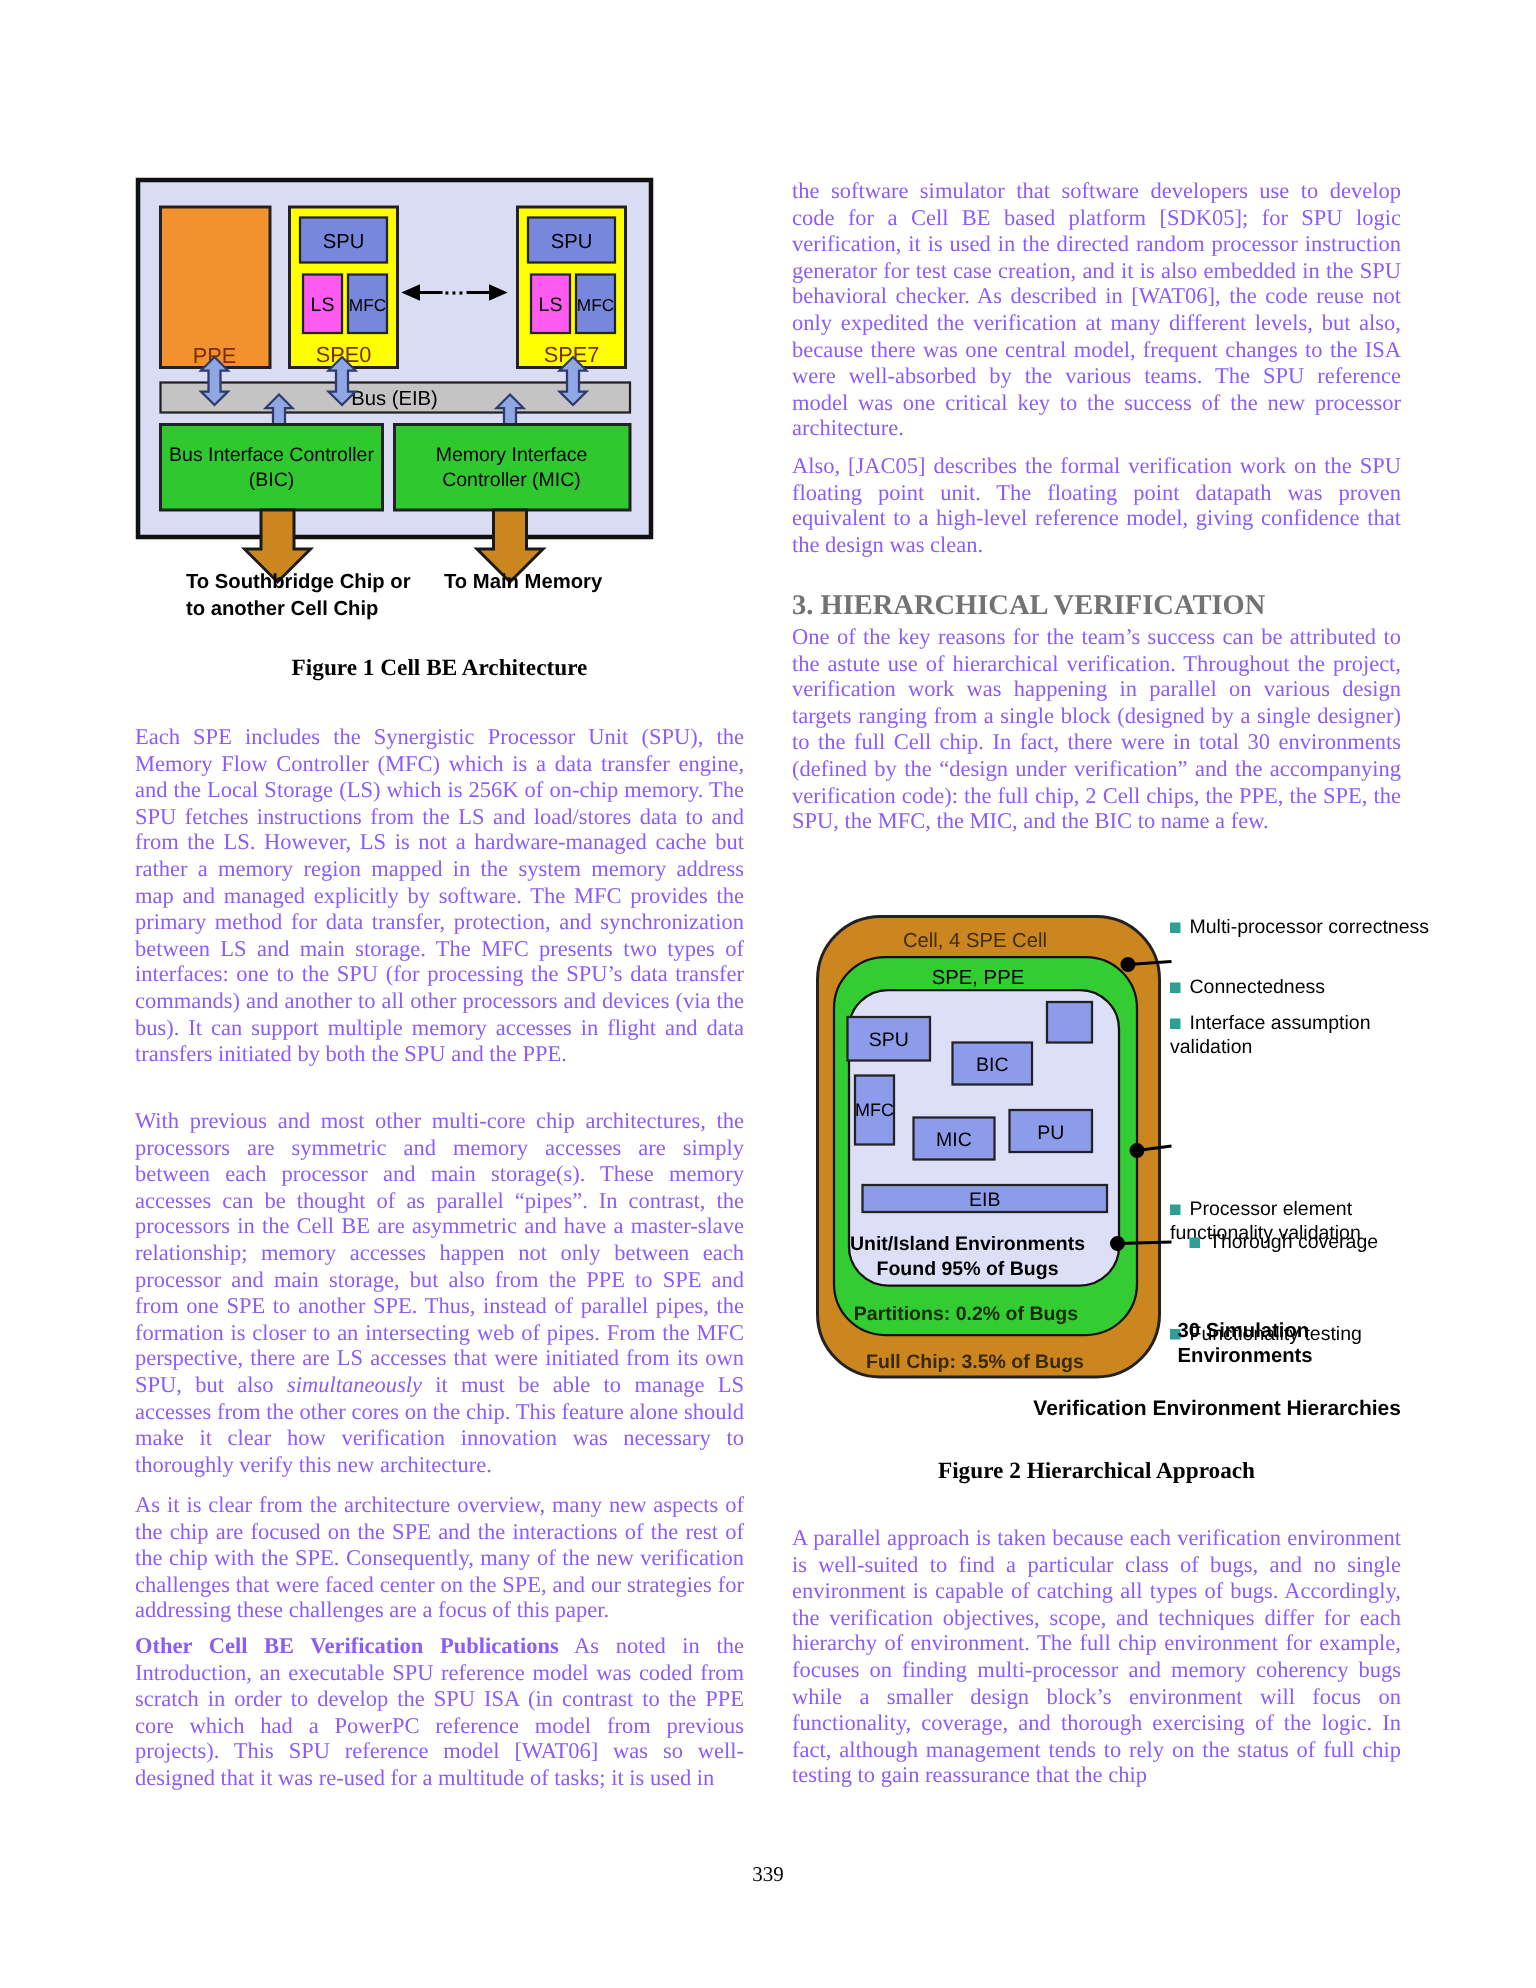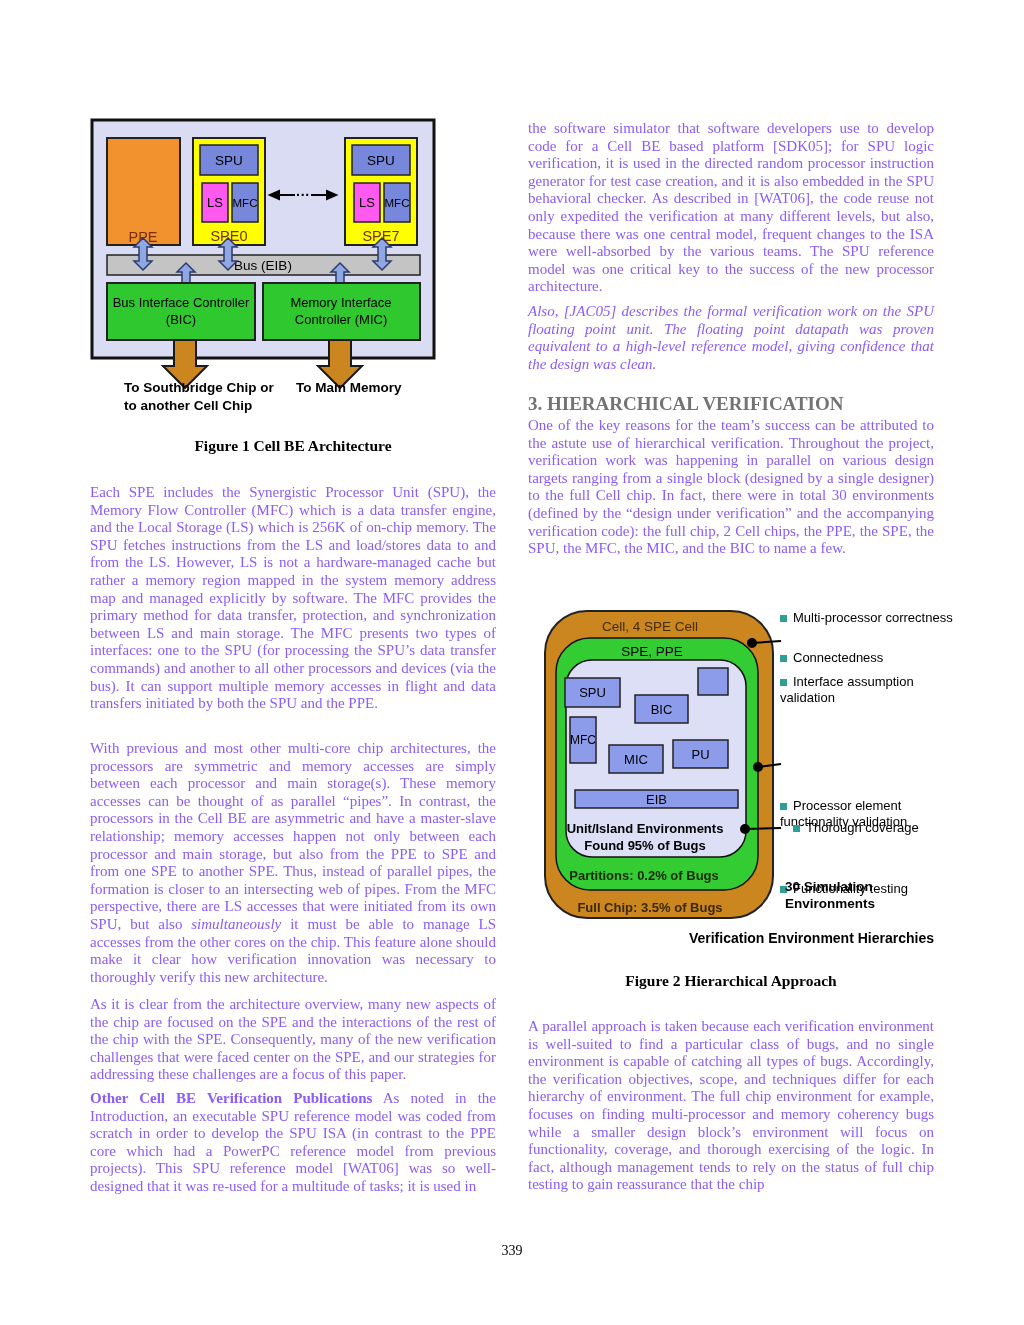--- a/index.html
+++ b/index.html
@@ -111,21 +111,21 @@
 <div class="body-text" style="left:90px;top:484px;">Each SPE includes the Synergistic Processor Unit (SPU), the Memory Flow Controller (MFC) which is a data transfer engine, and the Local Storage (LS) which is 256K of on-chip memory.  The SPU fetches instructions from the LS and load/stores data to and from the LS.  However, LS is not a hardware-managed cache but rather a memory region mapped in the system memory address map and managed explicitly by software.  The MFC provides the primary method for data transfer, protection, and synchronization between LS and main storage.  The MFC presents two types of interfaces: one to the SPU (for processing the SPU’s data transfer commands) and another to all other processors and devices (via the bus).  It can support multiple memory accesses in flight and data transfers initiated by both the SPU and the PPE.</div>
 
 <div class="body-text" style="left:90px;top:740px;"><span>With previous and most other multi-core chip architectures, the processors are symmetric and memory accesses are simply between each processor and main storage(s). These memory accesses can be thought of as parallel “pipes”.  In contrast, the processors in the Cell BE are asymmetric and have a master-slave relationship; memory accesses happen not only between each processor and main storage, but also from the PPE to SPE and from one SPE to another SPE.  Thus, instead of parallel pipes, the formation is closer to an intersecting web of pipes.  From the MFC perspective, there are LS accesses that were initiated from its own SPU, but also </span><span class="ital">simultaneously</span><span> it must be able to manage LS accesses from the other cores on the chip.  This feature alone should make it clear how verification innovation was necessary to thoroughly verify this new architecture.</span></div>
 
 <div class="body-text" style="left:90px;top:996px;">As it is clear from the architecture overview, many new aspects of the chip are focused on the SPE and the interactions of the rest of the chip with the SPE.  Consequently, many of the new verification challenges that were faced center on the SPE, and our strategies for addressing these challenges are a focus of this paper.</div>
 
 <div class="body-text" style="left:90px;top:1090px;"><span class="runin">Other Cell BE Verification Publications</span><span>  As noted in the Introduction, an executable SPU reference model was coded from scratch in order to develop the SPU ISA (in contrast to the PPE core which had a PowerPC reference model from previous projects).  This SPU reference model [WAT06] was so well-designed that it was re-used for a multitude of tasks; it is used in</span></div>
 
 <div class="body-text" style="left:528px;top:120px;">the software simulator that software developers use to develop code for a Cell BE based platform [SDK05]; for SPU logic verification, it is used in the directed random processor instruction generator for test case creation, and it is also embedded in the SPU behavioral checker.  As described in [WAT06], the code reuse not only expedited the verification at many different levels, but also, because there was one central model, frequent changes to the ISA were well-absorbed by the various teams.  The SPU reference model was one critical key to the success of the new processor architecture.</div>
 
-<div class="body-text" style="left:528px;top:303px;font-style:italic;">Also, [JAC05] describes the formal verification work on the SPU floating point unit. The floating point datapath was proven equivalent to a high-level reference model, giving confidence that the design was clean.</div>
+<div class="body-text" style="left:528px;top:303px;">Also, [JAC05] describes the formal verification work on the SPU floating point unit. The floating point datapath was proven equivalent to a high-level reference model, giving confidence that the design was clean.</div>
 
 <div class="sec-heading" style="left:528px;top:393px;">3.  HIERARCHICAL VERIFICATION</div>
 
 <div class="body-text" style="left:528px;top:417px;">One of the key reasons for the team’s success can be attributed to the astute use of hierarchical verification.   Throughout the project, verification work was happening in parallel on various design targets ranging from a single block (designed by a single designer) to the full Cell chip. In fact, there were in total 30 environments (defined by the “design under verification” and the accompanying verification code):  the full chip, 2 Cell chips, the PPE, the SPE, the SPU, the MFC, the MIC, and the BIC to name a few.</div>
 
 <svg class="abs" style="left:540px;top:600px;" width="245" height="330" viewBox="0 0 245 330">
 
   <rect x="5" y="11" width="228" height="307" rx="42" fill="#CB861F" stroke="#222" stroke-width="2"></rect>
   <rect x="16" y="38" width="202" height="252" rx="34" fill="#33CC33" stroke="#111" stroke-width="1.5"></rect>
   <rect x="26" y="60" width="180" height="197" rx="26" fill="#DCDFF6" stroke="#111" stroke-width="1.5"></rect>

